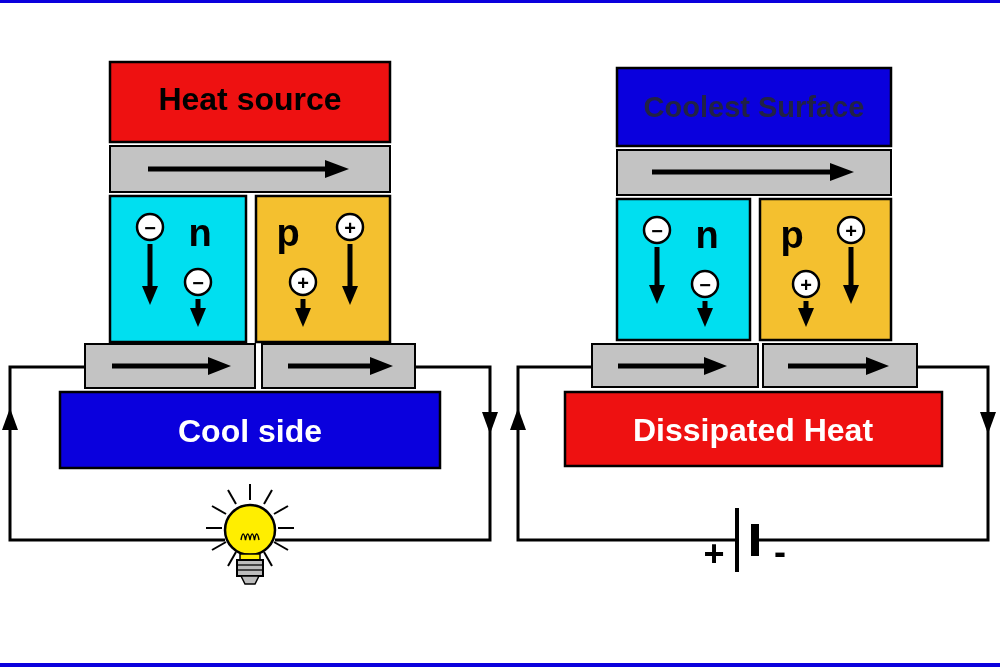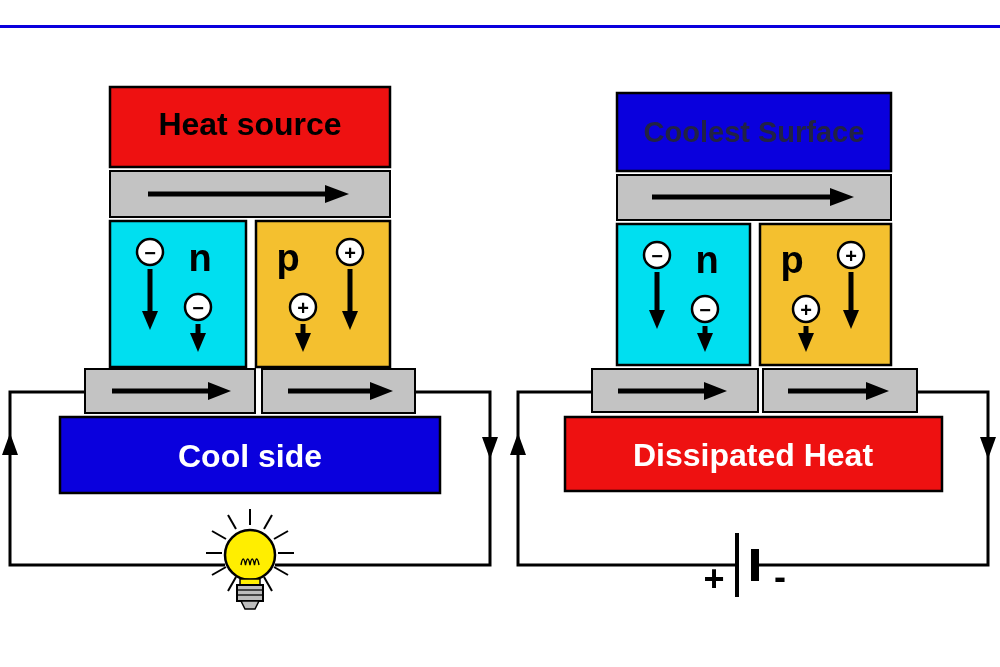--- a/index.html
+++ b/index.html
@@ -9,21 +9,20 @@
     width: 1000px;
     height: 667px;
     overflow: hidden;
     font-family: "Liberation Sans", sans-serif;
   }
   .canvas-wrap {
     position: relative;
     width: 1000px;
     height: 505px;
     background: #ffffff;
-    margin-top: 25px;
   }
   svg text {
     font-family: "Liberation Sans", sans-serif;
     font-weight: bold;
     user-select: none;
   }
   .block-label-lg { font-size: 32px; }
   .block-label-md { font-size: 29px; }
   .np-label { font-size: 38px; }
   .carrier-sign { font-size: 20px; }

